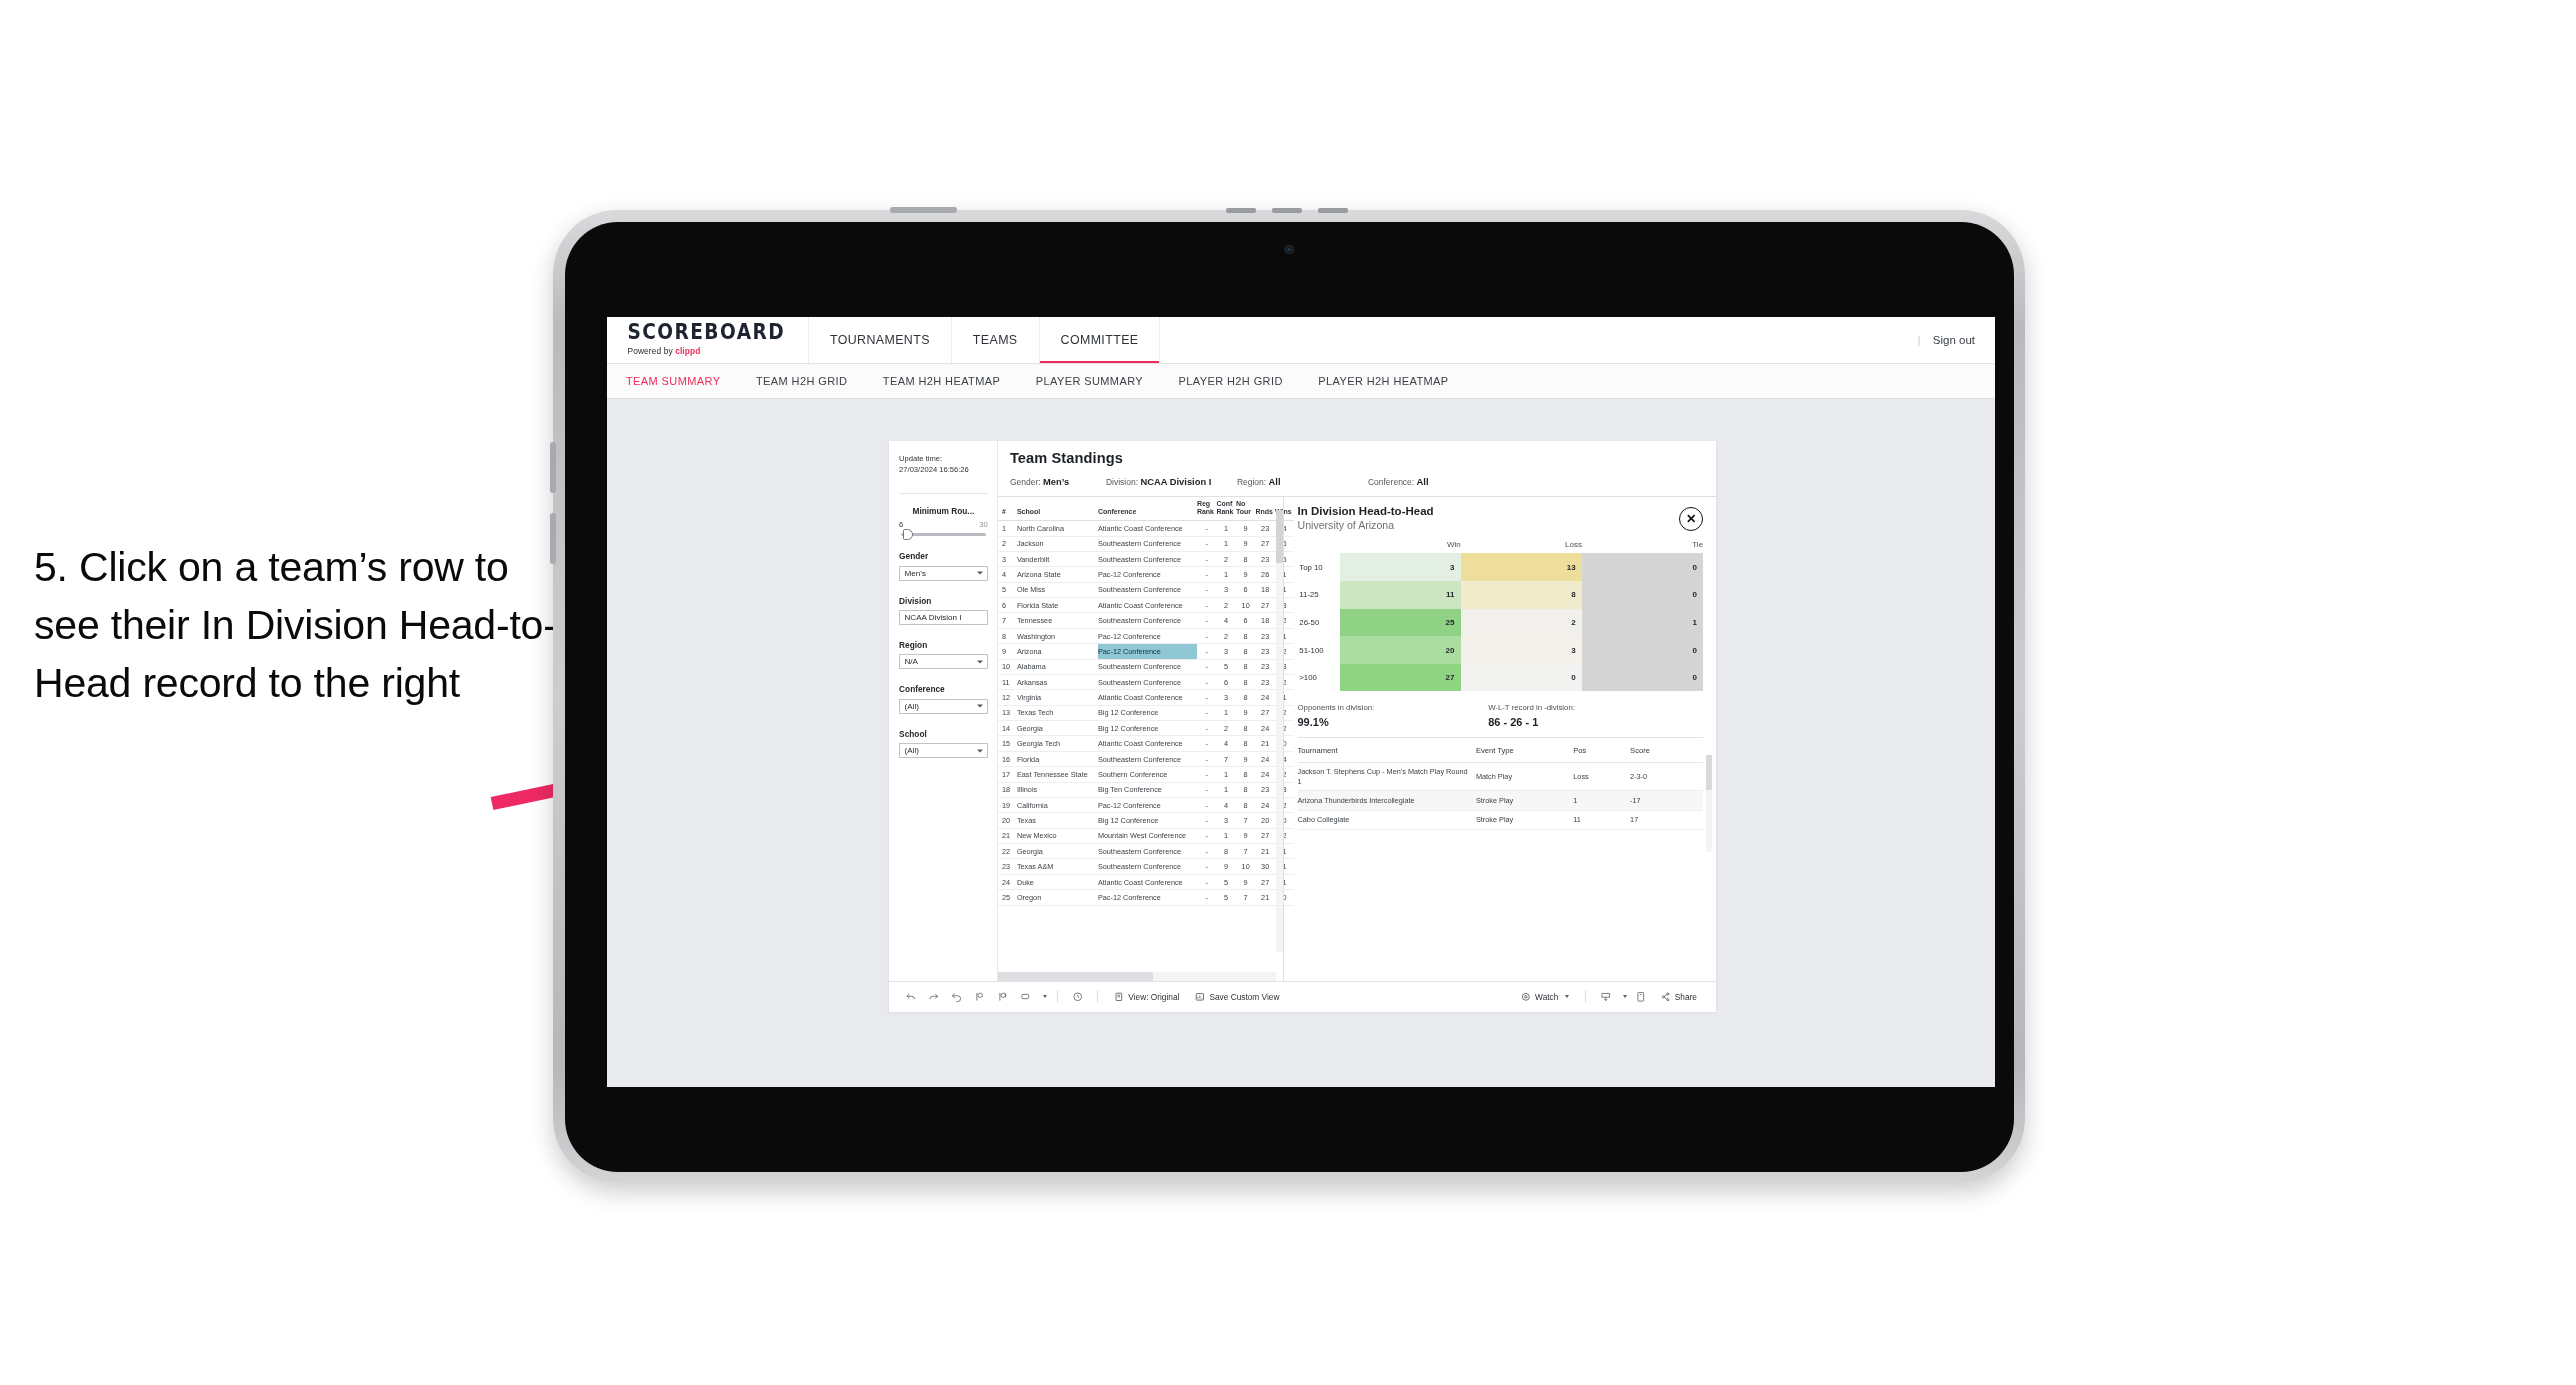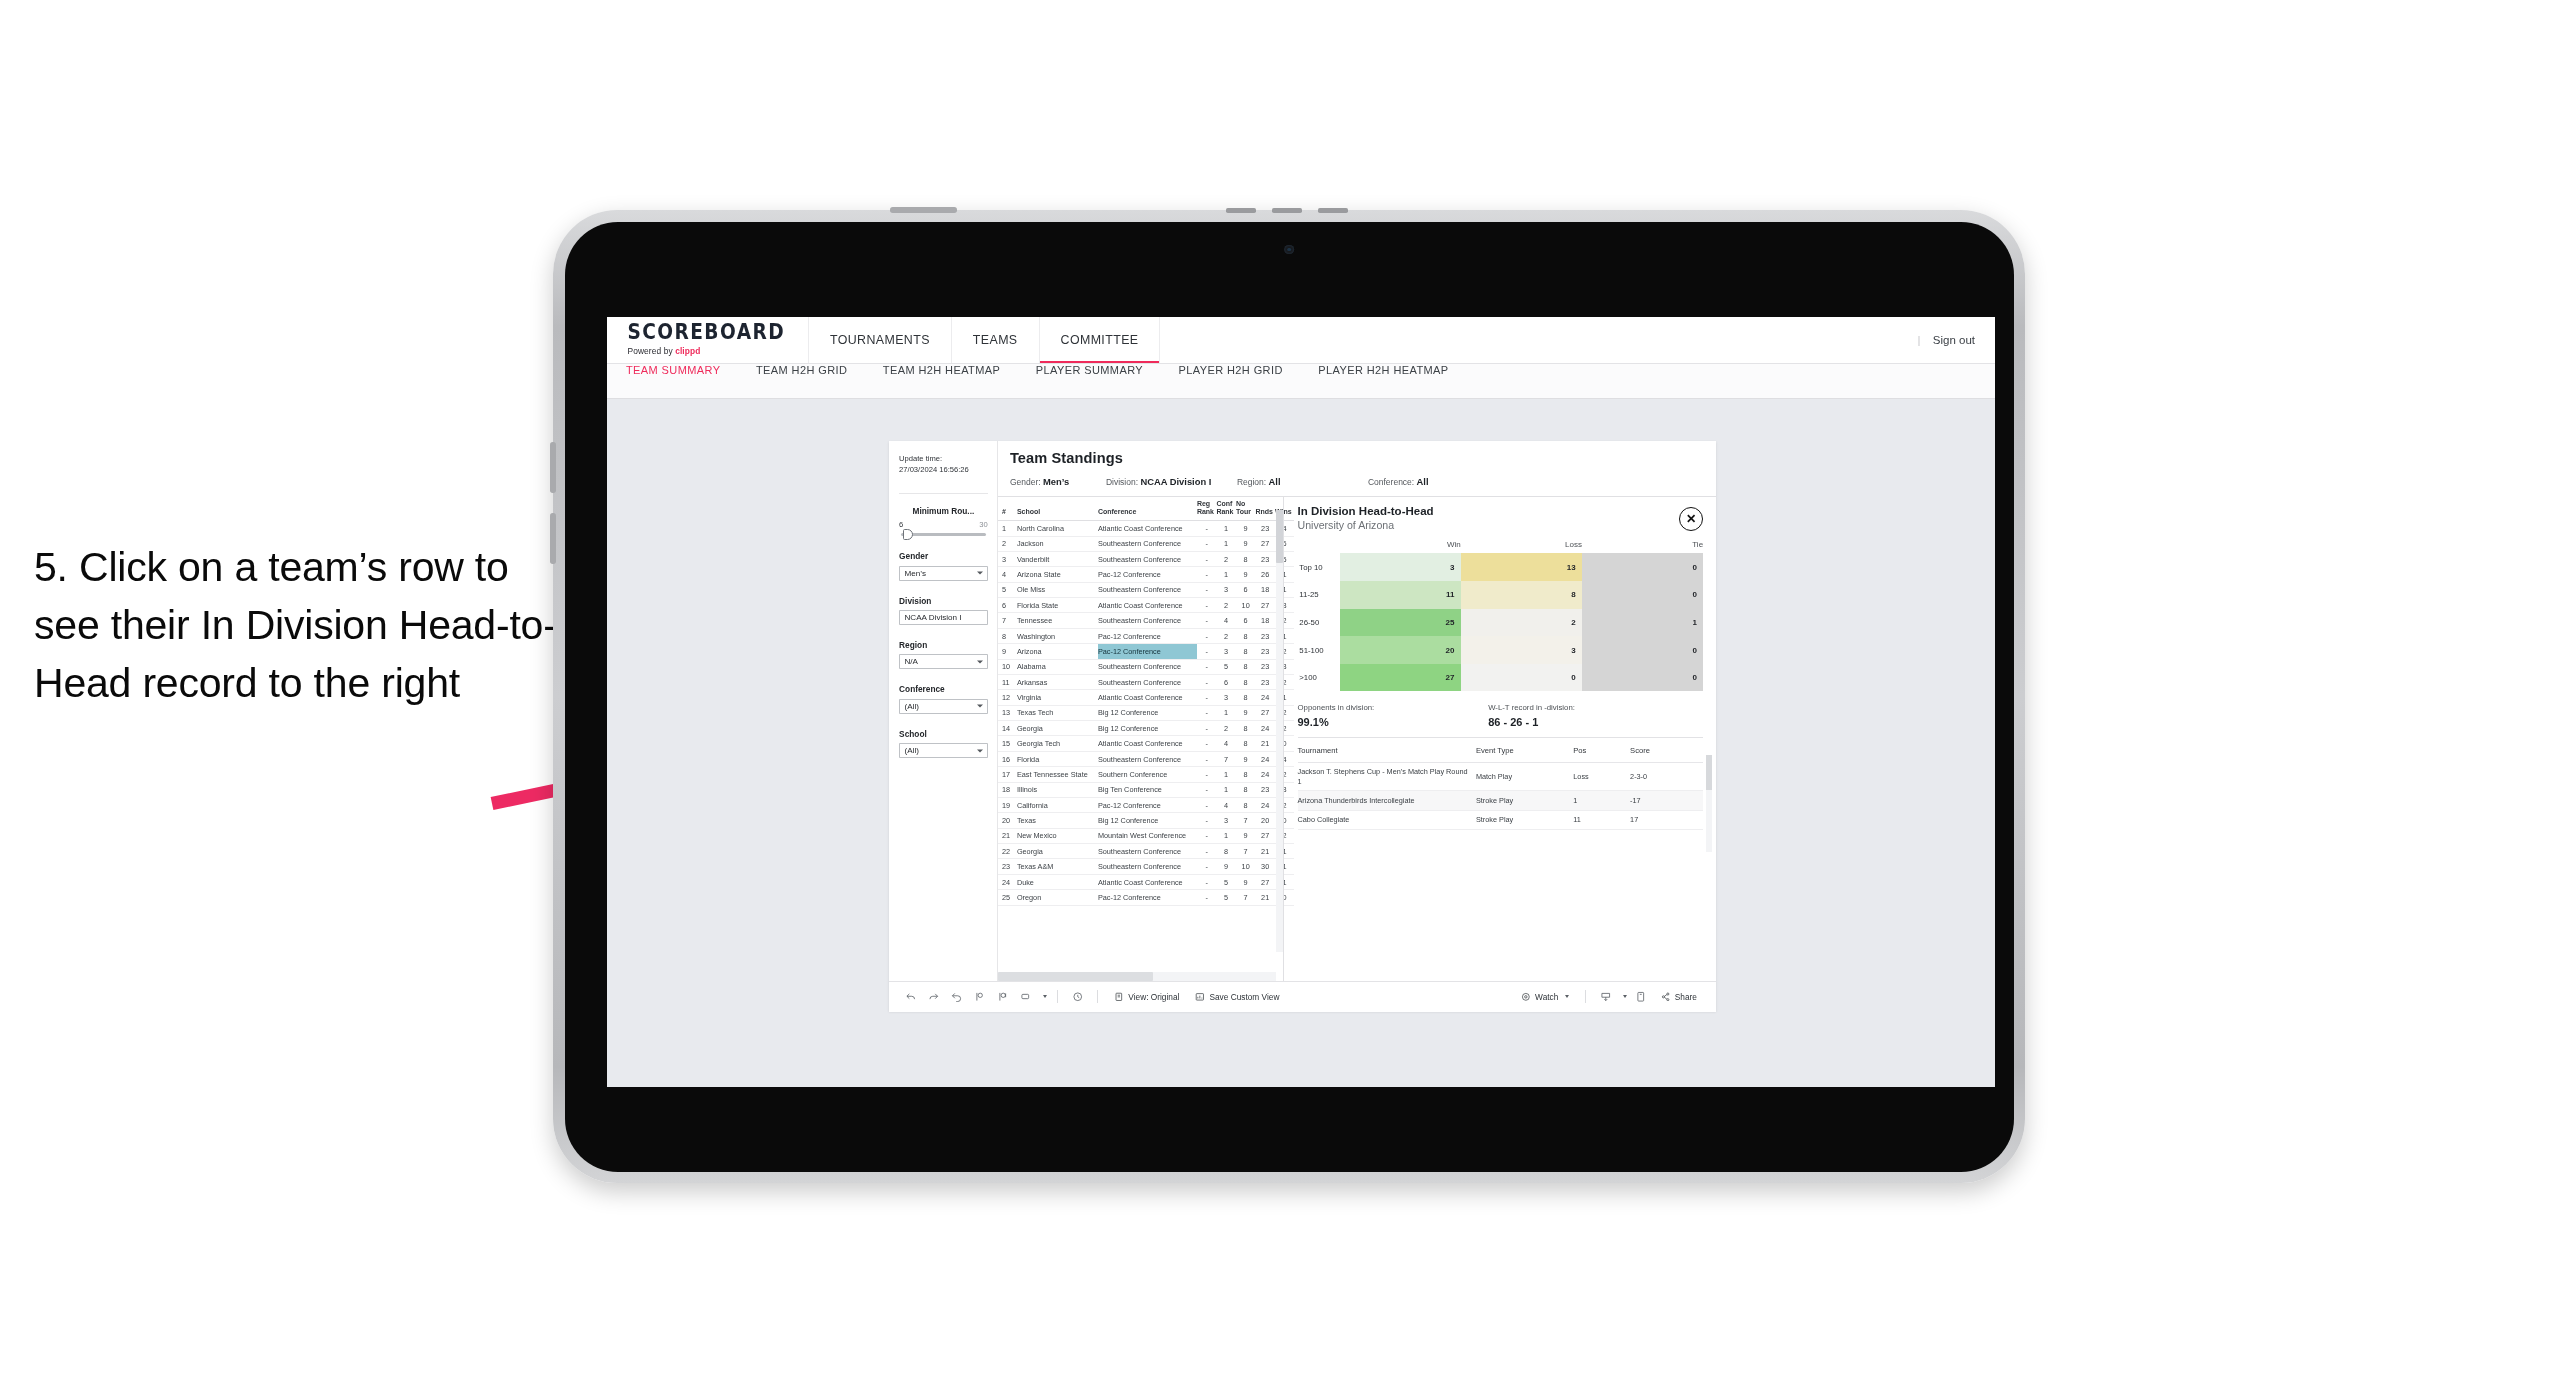--- a/index.html
+++ b/index.html
@@ -48,21 +48,21 @@
   .topnav{display:flex;align-items:stretch;}
   .topnav a{
     display:flex;align-items:center;padding:0 21px;font-size:12.4px;color:#2f3338;
     letter-spacing:0.4px;text-decoration:none;border-right:0.9px solid #ececee;position:relative;white-space:nowrap;
   }
   .topnav a.active::after{content:"";position:absolute;left:0;right:0;bottom:-0.9px;height:2.7px;background:#ef2b5b;}
   .header-right{margin-left:auto;display:flex;align-items:center;padding-right:19.5px;font-size:11.5px;color:#3a3f45;gap:12.4px;}
   .header-right .divider{color:#c8c9cc;}
 
   
-  .subnav{height:34px;background:#fbfbfc;border-bottom:0.9px solid #dedee1;display:flex;padding-left:19.5px;gap:0;}
+  .subnav{height:34px;background:#fbfbfc;border-bottom:0.9px solid #dedee1;display:flex;align-items:center;padding-left:19.5px;gap:0;}
   .subnav a{font-size:11px;letter-spacing:0.4px;color:#3c4146;text-decoration:none;padding:0 19.5px 0 0;margin-right:16px;white-space:nowrap;}
   .subnav a.active{color:#ef2b5b;}
 
   
   .canvas{position:relative;height:690px;background:#e8eaee;}
   .viz{
     position:absolute;left:282px;top:42px;width:827px;height:571px;background:#ffffff;
     box-shadow:0 0.9px 2.7px rgba(0,0,0,.10);display:flex;flex-direction:column;
   }
   .viz-body{display:flex;flex:1;min-height:0;}

